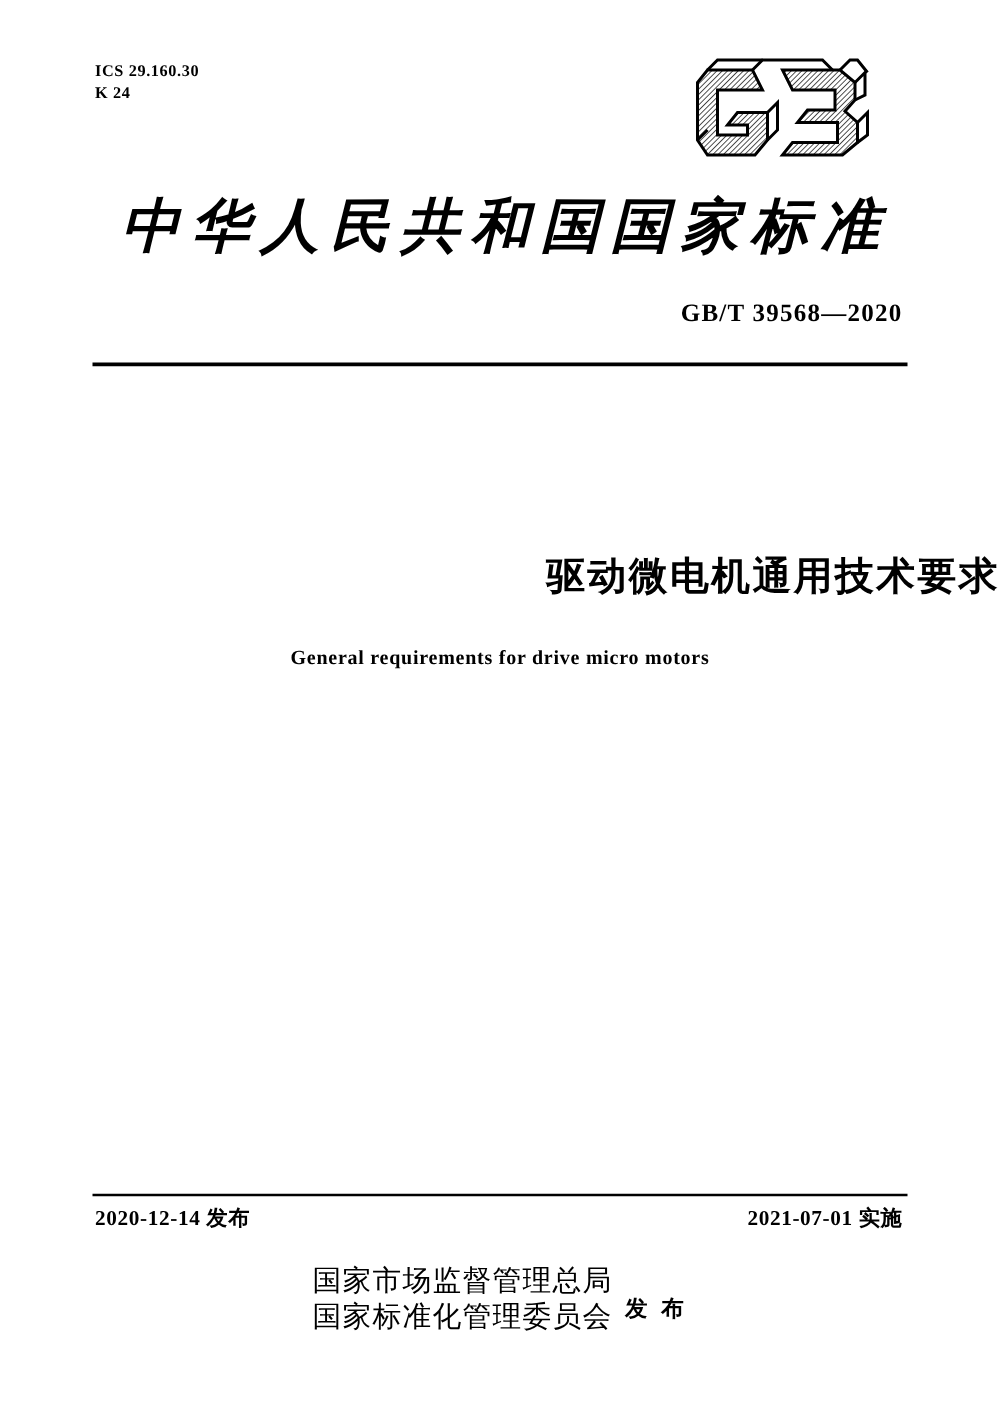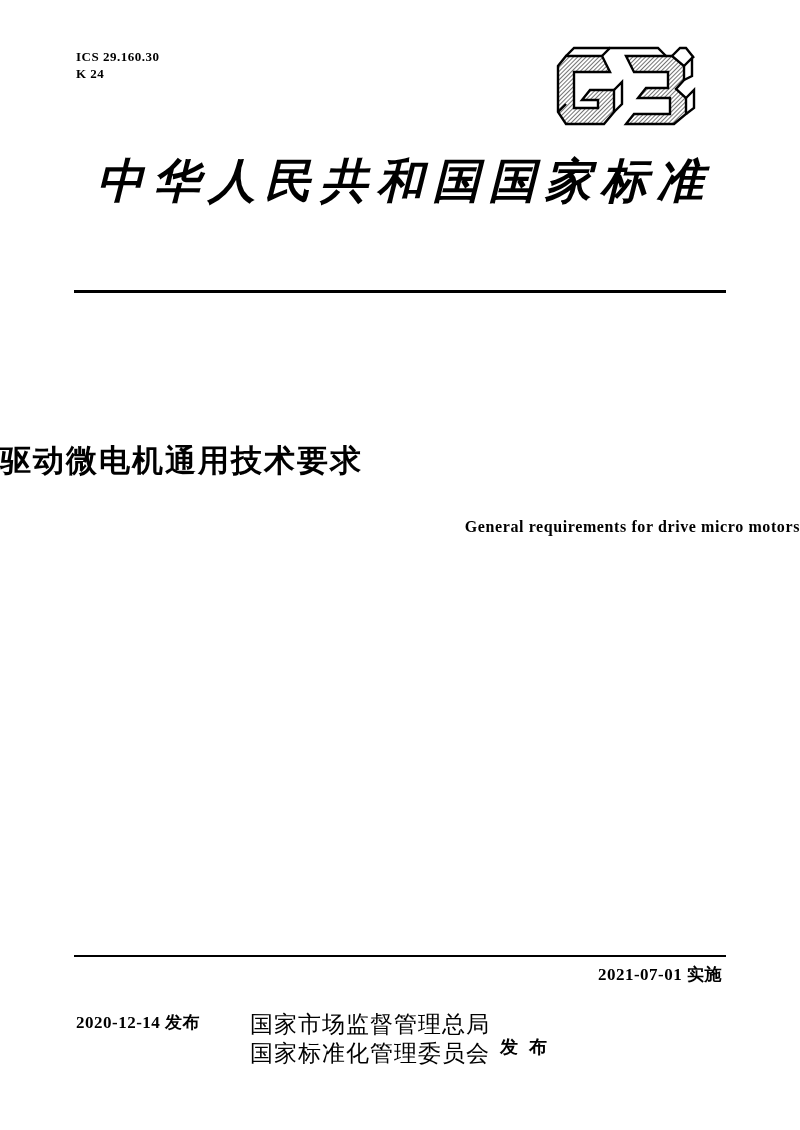--- a/index.html
+++ b/index.html
@@ -90,48 +90,47 @@
     height: 2px;
     background: #000;
   }
 
   
   .doc-title-cn {
     position: absolute;
     left: 0;
     top: 440px;
     width: 800px;
-    text-align: left;
+    text-align: right;
     font-family: "Liberation Serif", serif;
     font-weight: bold;
     font-size: 31px;
     letter-spacing: 2px;
   }
   .doc-title-en {
     position: absolute;
     left: 0;
     top: 518px;
     width: 800px;
-    text-align: right;
+    text-align: center;
     font-family: "Liberation Serif", serif;
     font-weight: bold;
     font-size: 16px;
     letter-spacing: 0.6px;
   }
 
   
   .date-issue {
     position: absolute;
     left: 76px;
     top: 963px;
     font-family: "Liberation Serif", serif;
     font-weight: bold;
     font-size: 17px;
     letter-spacing: 0.5px;
-    margin-top: 48px;
   }
   .date-impl {
     position: absolute;
     right: 74px;
     top: 963px;
     font-family: "Liberation Serif", serif;
     font-weight: bold;
     font-size: 17px;
     letter-spacing: 0.5px;
   }
@@ -194,20 +193,21 @@
         <path d="M132 52 L140 44 L140 62 L132 68"></path>
         <path d="M118 10 L126 2 L132 2 L140 12"></path>
         <path d="M12 10 L20 2 L56 2"></path>
         <path d="M4 66 L12 58"></path>
       </g>
     </svg>
   </div>
 
   <div class="national-title">中华人民共和国国家标准</div>
 
+  <div class="std-number">GB/T 39568—2020</div>
 
   <div class="rule-top"></div>
 
   <div class="doc-title-cn">驱动微电机通用技术要求</div>
   <div class="doc-title-en">General requirements for drive micro motors</div>
 
   <div class="rule-bottom"></div>
 
   <div class="date-issue">2020-12-14 发布</div>
   <div class="date-impl">2021-07-01 实施</div>

